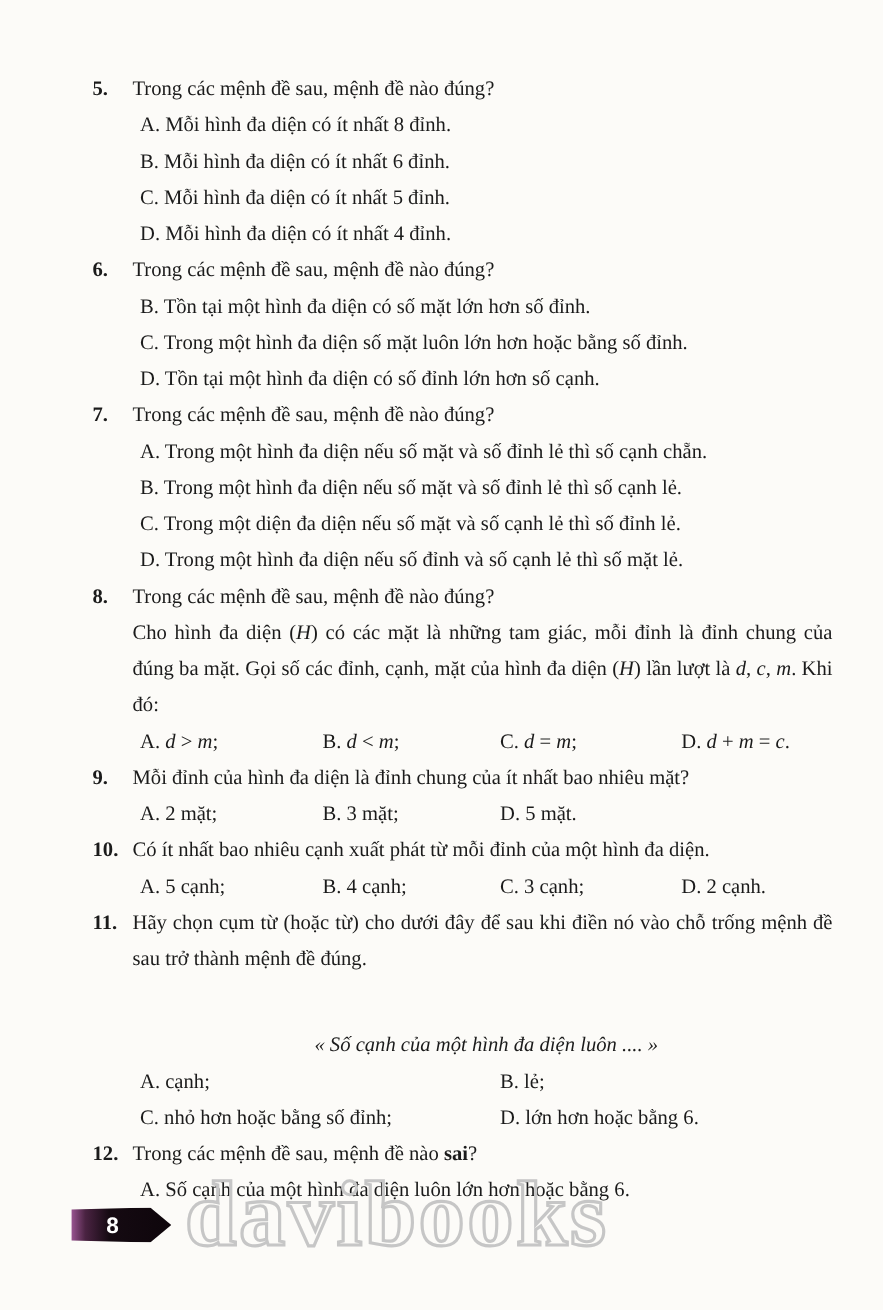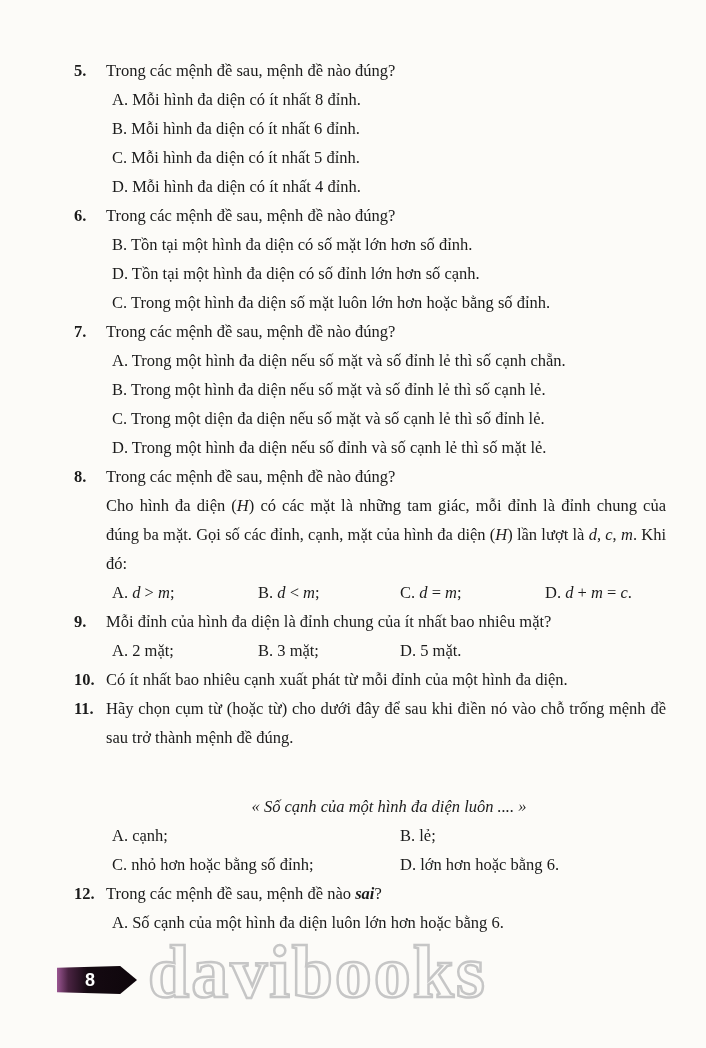--- a/index.html
+++ b/index.html
@@ -19,21 +19,21 @@
   .question { margin:0; }
   .q-line { display:flex; }
   .q-num { flex:0 0 32px; font-weight:bold; }
   .q-text { flex:1; text-align:justify; }
   .opts { margin-left:38px; }
   .opt { white-space:normal; }
   .grid4 { display:grid; grid-template-columns:146px 142px 145px 1fr; }
   .grid2 { display:grid; grid-template-columns:288px 1fr; }
   .quote { margin-left:38px; text-align:center; font-style:italic;margin-top:40px; }
   .i  { font-style:italic; }
-  .bi { font-style:italic; font-weight:bold; }
+  .bi { font-weight:bold; }
 
   .page-tab {
     position:absolute; left:57px; top:966px;
     width:80px; height:28px;
     background:linear-gradient(90deg,#9a5692 0%,#4a2342 14%,#150a12 38%,#0e060b 100%);
     clip-path:polygon(0 6%, 79% 0, 100% 50%, 79% 100%, 0 94%);
     display:flex; align-items:center; justify-content:center;
     padding-right:14px; box-sizing:border-box;
   }
   .page-tab span {
@@ -69,22 +69,22 @@
     </div>
   </div>
 
   <div class="question">
     <div class="q-line">
       <span class="q-num">6.</span>
       <span class="q-text">Trong các mệnh đề sau, mệnh đề nào đúng?</span>
     </div>
     <div class="opts">
       <div class="opt">B. Tồn tại một hình đa diện có số mặt lớn hơn số đỉnh.</div>
+      <div class="opt">C. Trong một hình đa diện số mặt luôn lớn hơn hoặc bằng số đỉnh.</div>
       <div class="opt">D. Tồn tại một hình đa diện có số đỉnh lớn hơn số cạnh.</div>
-      <div class="opt">C. Trong một hình đa diện số mặt luôn lớn hơn hoặc bằng số đỉnh.</div>
     </div>
   </div>
 
   <div class="question">
     <div class="q-line">
       <span class="q-num">7.</span>
       <span class="q-text">Trong các mệnh đề sau, mệnh đề nào đúng?</span>
     </div>
     <div class="opts">
       <div class="opt">A. Trong một hình đa diện nếu số mặt và số đỉnh lẻ thì số cạnh chẵn.</div>
@@ -121,20 +121,26 @@
       <div class="opt">B. 3 mặt;</div>
       <div class="opt">D. 5 mặt.</div>
     </div>
   </div>
 
   <div class="question">
     <div class="q-line">
       <span class="q-num">10.</span>
       <span class="q-text">Có ít nhất bao nhiêu cạnh xuất phát từ mỗi đỉnh của một hình đa diện.</span>
     </div>
+    <div class="opts grid4">
+      <div class="opt">A. 5 cạnh;</div>
+      <div class="opt">B. 4 cạnh;</div>
+      <div class="opt">C. 3 cạnh;</div>
+      <div class="opt">D. 2 cạnh.</div>
+    </div>
   </div>
 
   <div class="question">
     <div class="q-line">
       <span class="q-num">11.</span>
       <span class="q-text">Hãy chọn cụm từ (hoặc từ) cho dưới đây để sau khi điền nó vào chỗ trống mệnh đề sau trở thành mệnh đề đúng.</span>
     </div>
     <div class="quote">« Số cạnh của một hình đa diện luôn .... »</div>
     <div class="opts grid2">
       <div class="opt">A. cạnh;</div>

